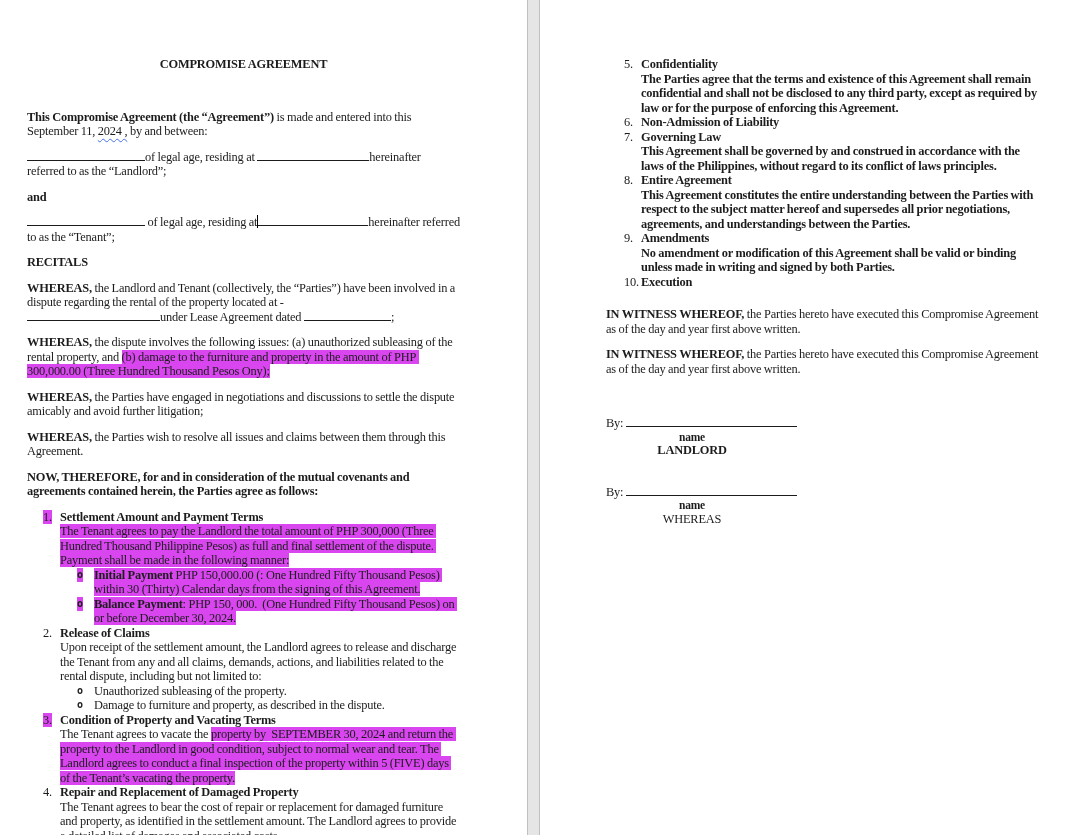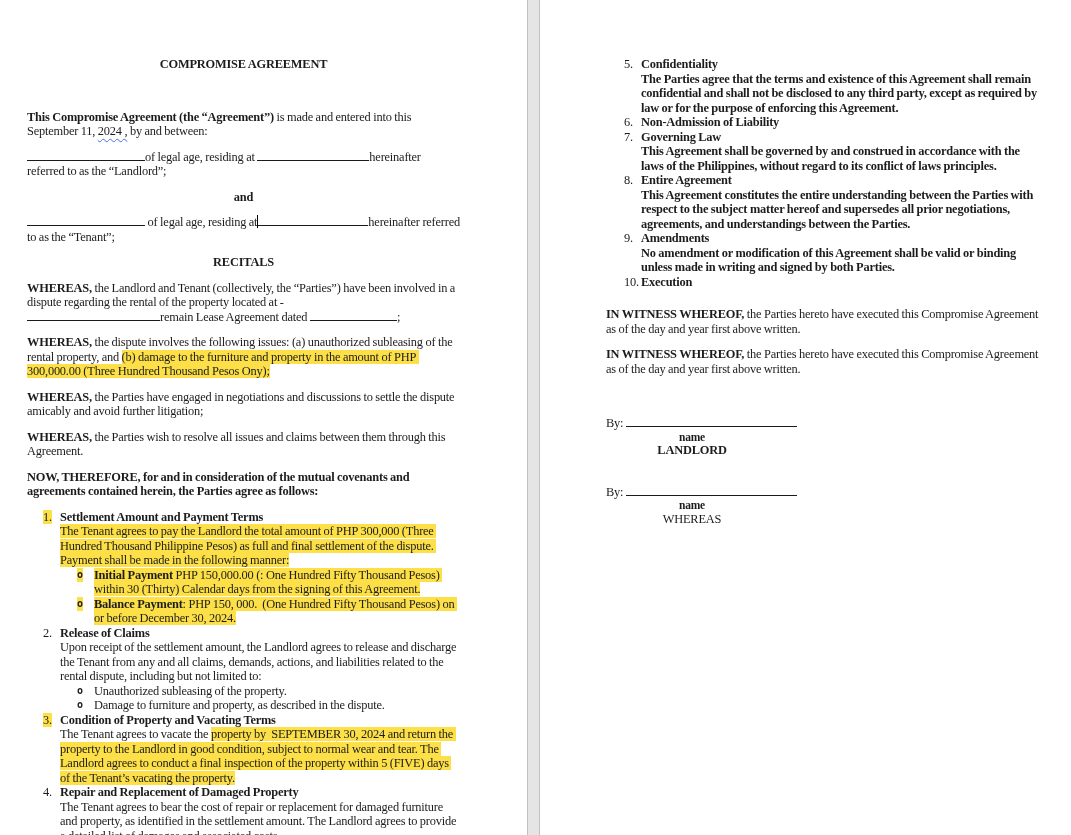--- a/index.html
+++ b/index.html
@@ -6,32 +6,32 @@
   body{font-family:"Liberation Serif","DejaVu Serif",serif;font-size:12.4px;line-height:14.5px;
        letter-spacing:-0.2px;word-spacing:-0.3px;color:#1c1c1c;position:relative;}
   .canvas{position:absolute;inset:0;}
   .page-col{position:absolute;top:0;height:835px;padding-top:57px;box-sizing:border-box;overflow:hidden;}
   #page-col-1{left:27px;width:433px;}
   #page-col-2{left:606px;width:434px;}
   .page-divider{position:absolute;top:0;left:527px;width:13px;height:835px;background:#e5e5e5;
        border-left:1px solid #c0c0c0;border-right:1px solid #c0c0c0;box-sizing:border-box;}
   .title{font-weight:bold;text-align:center;margin:0 0 38px;}
   .para{margin:8px 0 11px;white-space:pre-wrap;}
-  .para.center{text-align:center;}
+  .para.center{}
   .li-head{position:relative;padding-left:33px;font-weight:bold;}
   .li-head .num{position:absolute;left:16px;font-weight:normal;}
   #page-col-2 .li-head{padding-left:35px;}
   #page-col-2 .li-head .num{left:18px;}
   .li-body{margin:0 0 0 33px;white-space:pre-wrap;}
   #page-col-2 .li-body{margin-left:35px;font-weight:bold;}
   .li-bullet{position:relative;margin-left:67px;white-space:pre-wrap;}
   .bullet-marker{position:absolute;left:-17px;top:0;font-family:"DejaVu Sans Mono",monospace;
        font-size:10px;font-weight:bold;line-height:14.5px;}
   .b{font-weight:bold;}
-  .hl{background:#fde047;}
+  .hl{background:#d946ef;}
   .wavy{text-decoration-line:underline;text-decoration-style:wavy;text-decoration-color:#4472e8;
        text-decoration-thickness:1px;text-underline-offset:2.5px;text-decoration-skip-ink:none;}
   .blank{display:inline-block;height:0.75em;border-bottom:1px solid #1b1b1b;}
   .caret{display:inline-block;width:1px;height:13px;background:#000;vertical-align:-2px;}
   .gap{width:100%;}
   .sig-by{white-space:pre;}
   .sig-label{width:172px;text-align:center;line-height:13.5px;}
   .sig-label.b{font-weight:bold;}
   .sig-label.small{font-size:11.5px;}
 </style>
@@ -39,21 +39,21 @@
 <body>
 
 <div class="canvas">
   <div class="page-col" id="page-col-1">
       <div class="title">COMPROMISE AGREEMENT</div>
       <div class="para"><span class="b">This Compromise Agreement (the “Agreement”)</span><span> is made and entered into this September 11, </span><span class="wavy">2024 ,</span><span> by and between:</span></div>
       <div class="para"><span class="blank" style="width: 118px;"></span><span>of legal age, residing at </span><span class="blank" style="width: 112px;"></span><span>hereinafter referred to as the “Landlord”;</span></div>
       <div class="para center"><span class="b">and</span></div>
       <div class="para"><span class="blank" style="width: 118px;"></span><span> of legal age, residing at</span><span class="caret"></span><span class="blank" style="width: 110px;"></span><span>hereinafter referred to as the “Tenant”;</span></div>
       <div class="para center"><span class="b">RECITALS</span></div>
-      <div class="para"><span class="b">WHEREAS,</span><span> the Landlord and Tenant (collectively, the “Parties”) have been involved in a dispute regarding the rental of the property located at - </span><br><span class="blank" style="width: 133px;"></span><span>remain Lease Agreement dated </span><span class="blank" style="width: 87px;"></span><span>;</span></div>
+      <div class="para"><span class="b">WHEREAS,</span><span> the Landlord and Tenant (collectively, the “Parties”) have been involved in a dispute regarding the rental of the property located at - </span><br><span class="blank" style="width: 133px;"></span><span>under Lease Agreement dated </span><span class="blank" style="width: 87px;"></span><span>;</span></div>
       <div class="para"><span class="b">WHEREAS,</span><span> the dispute involves the following issues: (a) unauthorized subleasing of the rental property, and </span><span class="hl">(b) damage to the furniture and property in the amount of PHP 300,000.00 (Three Hundred Thousand Pesos Ony);</span></div>
       <div class="para"><span class="b">WHEREAS,</span><span> the Parties have engaged in negotiations and discussions to settle the dispute amicably and avoid further litigation;</span></div>
       <div class="para"><span class="b">WHEREAS,</span><span> the Parties wish to resolve all issues and claims between them through this Agreement.</span></div>
       <div class="para"><span class="b">NOW, THEREFORE, for and in consideration of the mutual covenants and agreements contained herein, the Parties agree as follows:</span></div>
       <div class="li-head"><span class="num hl">1.</span><span>Settlement Amount and Payment Terms</span></div>
       <div class="li-body"><span class="hl">The Tenant agrees to pay the Landlord the total amount of PHP 300,000 (Three Hundred Thousand Philippine Pesos) as full and final settlement of the dispute. Payment shall be made in the following manner:</span></div>
       <div class="li-bullet"><span class="bullet-marker hl">o</span><span class="b hl">Initial Payment</span><span class="hl"> PHP 150,000.00 (: One Hundred Fifty Thousand Pesos) within 30 (Thirty) Calendar days from the signing of this Agreement.</span></div>
       <div class="li-bullet"><span class="bullet-marker hl">o</span><span class="b hl">Balance Payment</span><span class="hl">: PHP 150, 000.  (One Hundred Fifty Thousand Pesos) on or before December 30, 2024.</span></div>
       <div class="li-head"><span class="num">2.</span><span>Release of Claims</span></div>
       <div class="li-body"><span>Upon receipt of the settlement amount, the Landlord agrees to release and discharge the Tenant from any and all claims, demands, actions, and liabilities related to the rental dispute, including but not limited to:</span></div>

